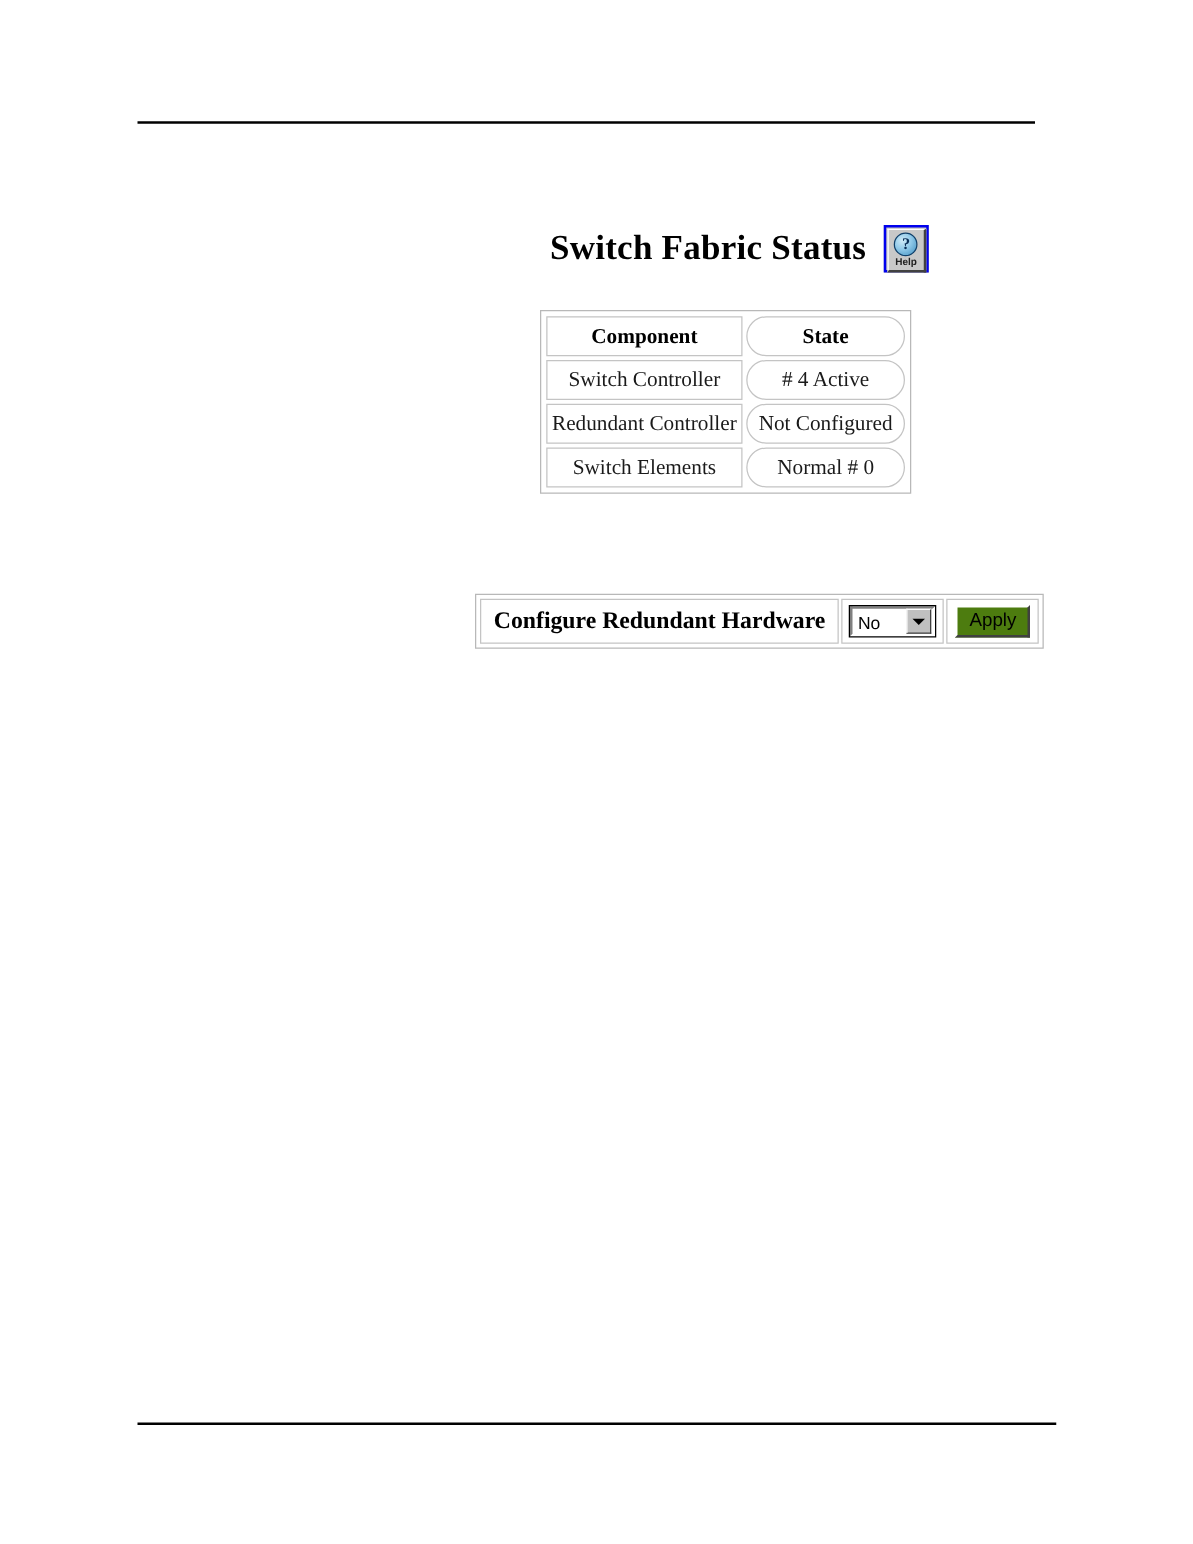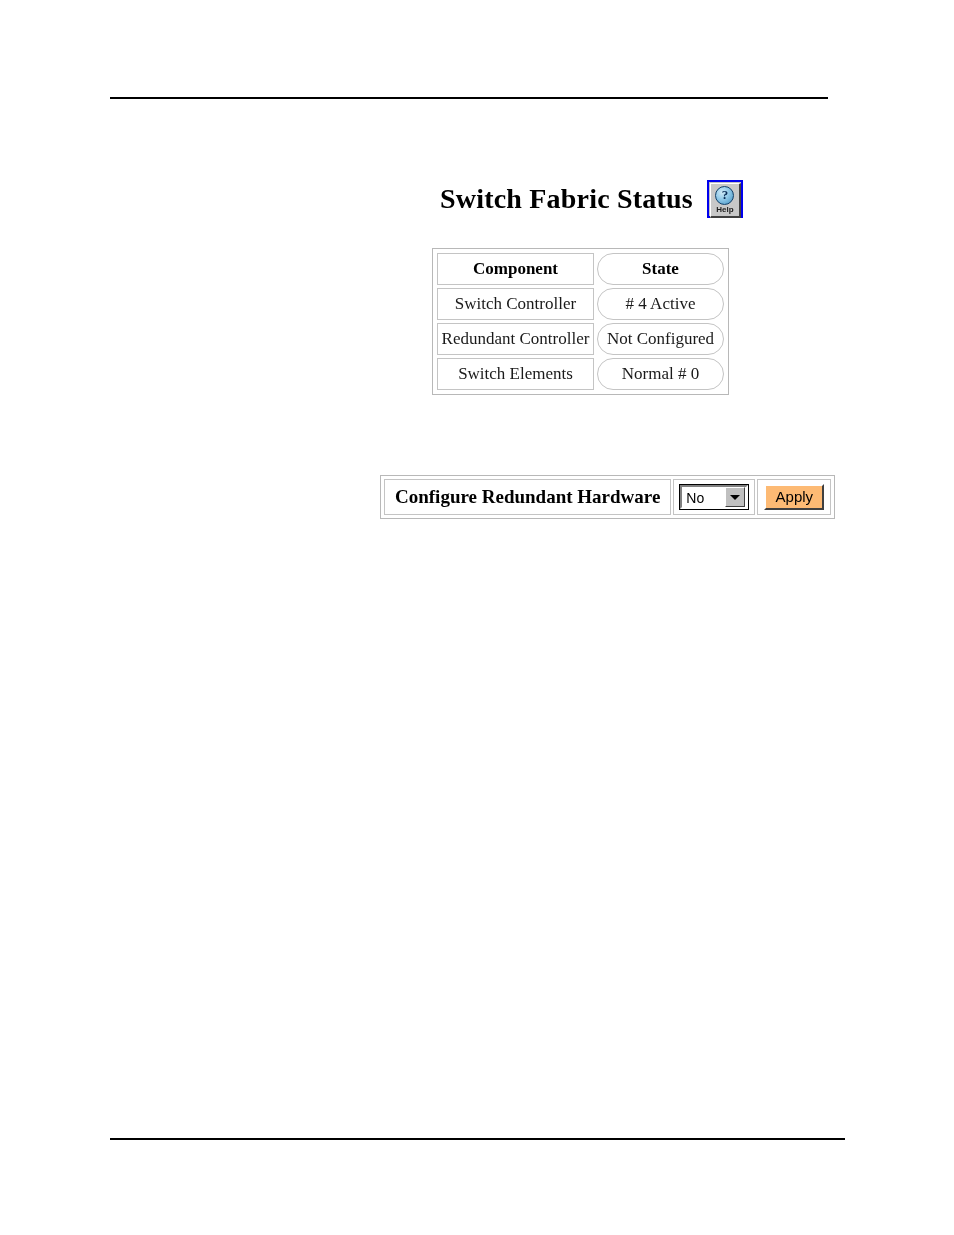--- a/index.html
+++ b/index.html
@@ -205,21 +205,21 @@
     border-left: 5px solid transparent;
     border-right: 5px solid transparent;
     border-top: 5px solid #000000;
   }
 
   
   .win-button {
     min-width: 60px;
     height: 26px;
     box-sizing: border-box;
-    background: #fdba74;
+    background: #4d7c0f;
     border-top: 2px solid #ffffff;
     border-left: 2px solid #ffffff;
     border-right: 2px solid #404040;
     border-bottom: 2px solid #404040;
     font-family: "Liberation Sans", "DejaVu Sans", sans-serif;
     font-size: 15px;
     line-height: 20px;
     color: #000000;
     padding: 0 8px;
     cursor: pointer;

